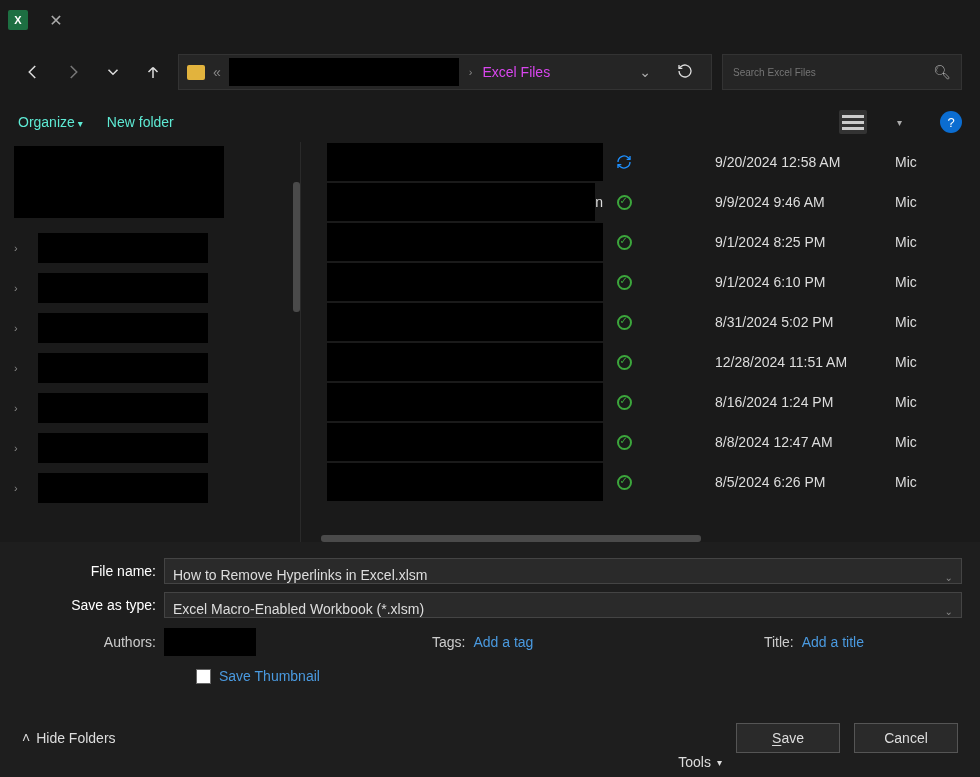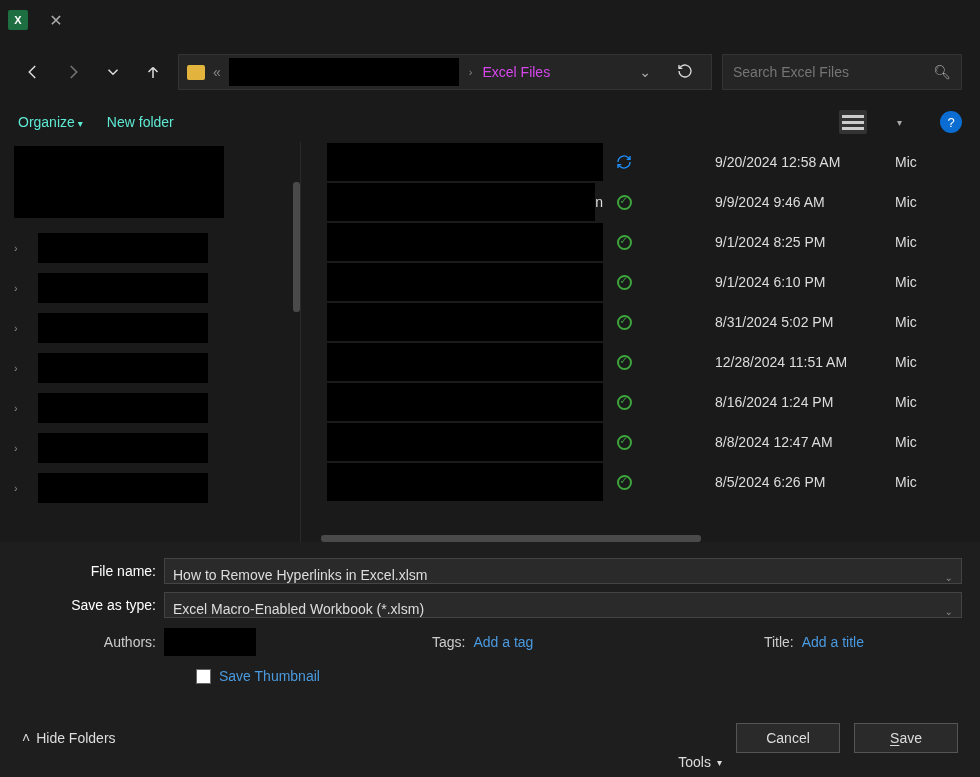--- a/index.html
+++ b/index.html
@@ -14,21 +14,21 @@
 .nav-btn { width: 30px; height: 30px; display: flex; align-items: center; justify-content: center; color: #ccc; cursor: pointer; }
 .nav-btn svg { width: 18px; height: 18px; }
 .addrbar { flex: 1; height: 36px; background: #252525; border: 1px solid #333; display: flex; align-items: center; padding: 0 8px; gap: 8px; }
 .folder-ico { width: 18px; height: 15px; background: #e2b33d; border-radius: 2px; }
 .addr-redacted { width: 230px; height: 28px; background: #000; }
 .addrbar .crumb { color: #d946ef; }
 .addrbar .chev { color: #888; font-size: 11px; margin: 0 2px; }
 .addr-dd { margin-left: auto; color: #aaa; padding: 0 8px; }
 .refresh { color: #ddd; padding: 0 10px; cursor: pointer; }
 .searchbox { width: 240px; height: 36px; background: #252525; border: 1px solid #333; display: flex; align-items: center; padding: 0 10px; }
-.searchbox input { flex: 1; background: transparent; border: none; color: #ccc; outline: none; font-size: 14px; }
+.searchbox input { flex: 1; background: transparent; border: none; color: #ccc; outline: none; font-size: 10px; }
 .searchbox .mag { color: #aaa; }
 
 .toolbar { height: 40px; display: flex; align-items: center; padding: 0 18px; gap: 24px; }
 .toolbar .org { color: #5eead4; cursor: pointer; }
 .toolbar .org .caret { font-size: 10px; margin-left: 3px; }
 .toolbar .spacer { flex: 1; }
 .view-ico { width: 28px; height: 24px; display: flex; flex-direction: column; justify-content: center; gap: 3px; padding: 3px; background: #333; border-radius: 2px; cursor: pointer; }
 .view-ico span { height: 3px; background: #ccc; }
 .view-dd { color: #aaa; font-size: 10px; margin-left: 6px; }
 .help { width: 22px; height: 22px; border-radius: 50%; background: #0b6dd1; color: #fff; display: flex; align-items: center; justify-content: center; font-size: 13px; cursor: pointer; margin-left: 14px; }
@@ -344,18 +344,18 @@
   <div class="footer">
     <div class="hf">
       <span>˄</span>
       <span>Hide Folders</span>
     </div>
     <span class="spacer"></span>
     <div class="tools">
       <span>Tools</span>
         <span style="font-size:10px">▾</span>
     </div>
-    <div class="btn">Cancel</div>
     <div class="btn">
         <span><span class="u">S</span><span>ave</span></span>
       </div>
+    <div class="btn">Cancel</div>
   </div>
 </div>
 
 </body></html>

